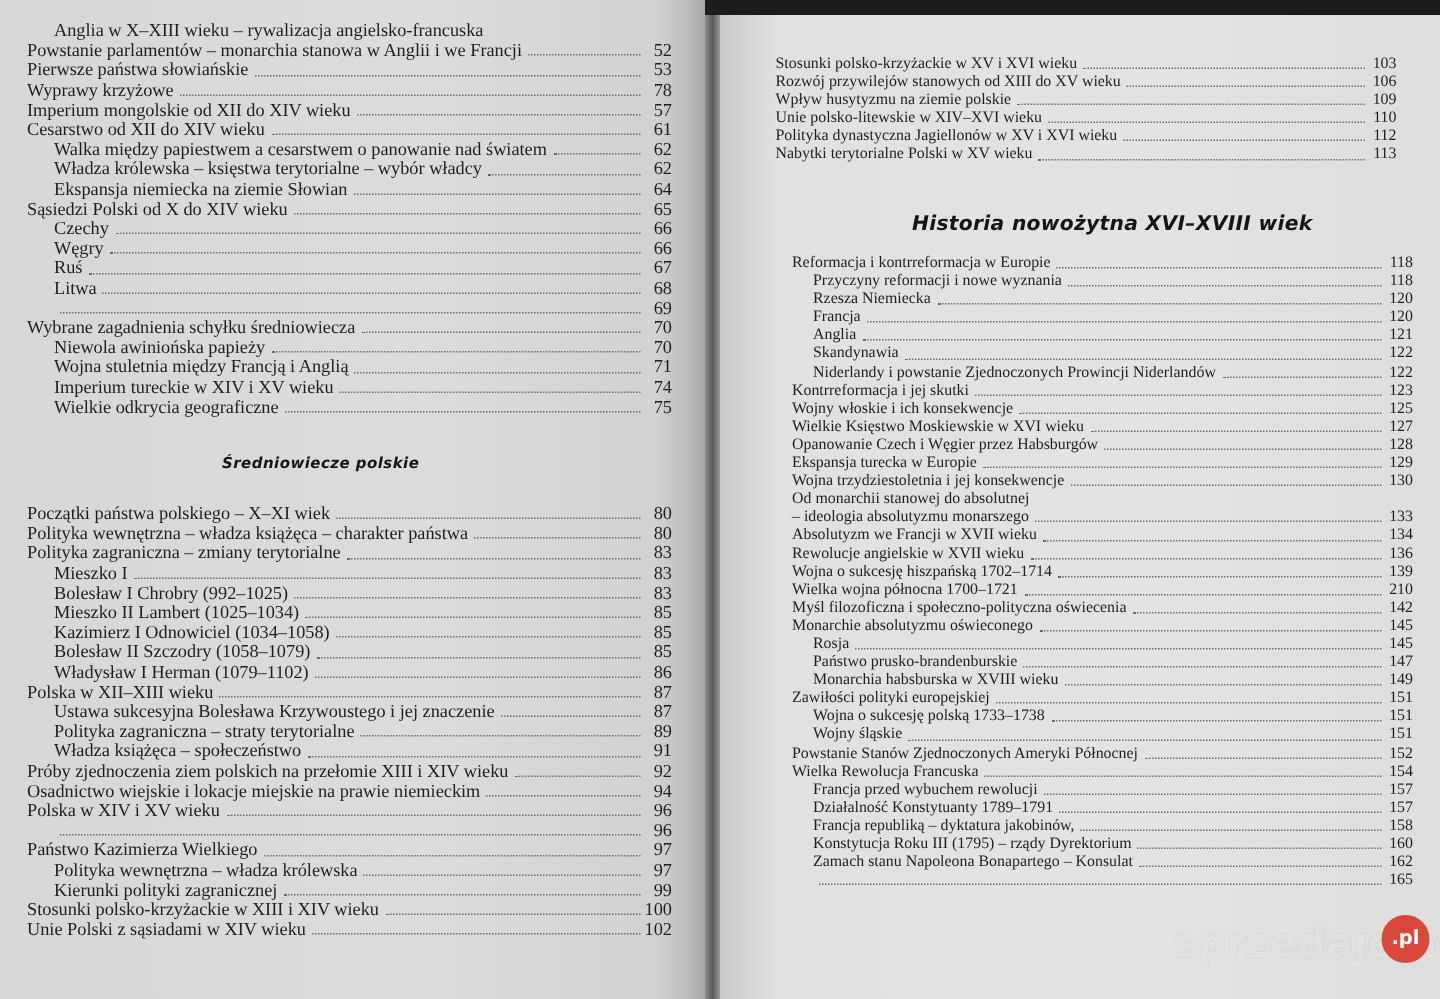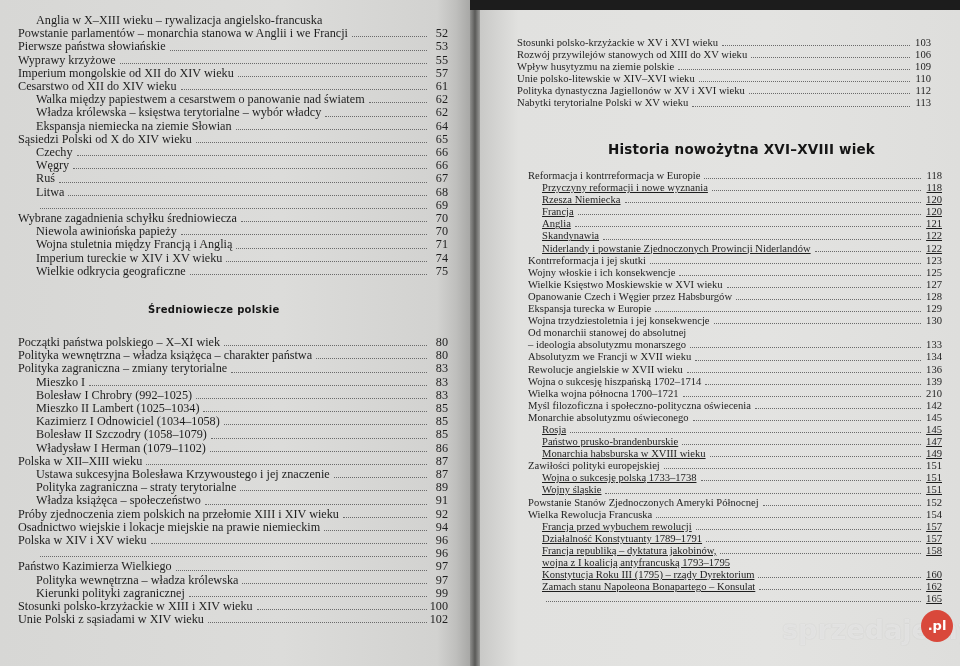--- a/index.html
+++ b/index.html
@@ -28,30 +28,30 @@
     .toc { position: absolute; }
     .toc-left { left: 18px; top: 14px; width: 430px; }
     .toc-right { left: 517px; top: 37px; width: 414px; }
     .toc-right2 { left: 528px; top: 170px; width: 414px; }
     .entry {
       display: flex; align-items: flex-end; font-size: 12.2px; line-height: 13.2px;
       white-space: nowrap;
     }
     .toc-right .entry, .toc-right2 .entry { font-size: 10.6px; line-height: 12.1px; }
     .entry.l1 { padding-left: 18px; }
-    .toc-right .entry.l1, .toc-right2 .entry.l1 { padding-left: 14px; text-decoration: underline; }
+    .toc-right .entry.l1, .toc-right2 .entry.l1 { padding-left: 14px; }
     .entry .title { flex: 0 0 auto; }
     .entry .dots {
       flex: 1 1 auto; margin: 0 3px 3px 4px; border-bottom: 1.5px dotted #6a6a6a; min-width: 10px;
     }
     .entry .page { flex: 0 0 auto; min-width: 18px; text-align: right; }
     .entry.nopage .dots, .entry.nopage .page { visibility: hidden; }
     .section-heading {
       position: absolute; font-family: "DejaVu Sans", "Liberation Sans", sans-serif;
-      font-weight: bold; color: #151515; white-space: nowrap;
+      font-weight: bold; color: #151515; white-space: nowrap; font-style: italic;
     }
     .heading-left { left: 148px; top: 304px; font-size: 10px; letter-spacing: 0.3px; }
     .heading-right { left: 608px; top: 141px; font-size: 13.5px; letter-spacing: 0.2px; }
     .watermark {
       position: absolute; left: 782px; top: 614px; font-family: "DejaVu Sans", sans-serif;
       font-weight: bold; font-size: 27px; color: rgba(255,255,255,0.55); letter-spacing: 0px;
       text-shadow: 0 0 1px rgba(120,120,120,0.35);
     }
     .watermark-badge {
       position: absolute; left: 921px; top: 610px; width: 32px; height: 32px; border-radius: 50%;
@@ -79,21 +79,21 @@
       <span class="page">52</span>
     </div>
     <div class="entry l0">
       <span class="title">Pierwsze państwa słowiańskie</span>
       <span class="dots"></span>
       <span class="page">53</span>
     </div>
     <div class="entry l0">
       <span class="title">Wyprawy krzyżowe</span>
       <span class="dots"></span>
-      <span class="page">55</span>
+      <span class="page">78</span>
     </div>
     <div class="entry l0">
       <span class="title">Imperium mongolskie od XII do XIV wieku</span>
       <span class="dots"></span>
       <span class="page">57</span>
     </div>
     <div class="entry l0">
       <span class="title">Cesarstwo od XII do XIV wieku</span>
       <span class="dots"></span>
       <span class="page">61</span>
@@ -468,25 +468,20 @@
     </div>
     <div class="entry l1">
       <span class="title">Działalność Konstytuanty 1789–1791</span>
       <span class="dots"></span>
       <span class="page">157</span>
     </div>
     <div class="entry l1">
       <span class="title">Francja republiką – dyktatura jakobinów,</span>
       <span class="dots"></span>
       <span class="page">158</span>
-    </div>
-    <div class="entry l1 nopage">
-      <span class="title">wojna z I koalicją antyfrancuską 1793–1795</span>
-      <span class="dots"></span>
-      <span class="page"></span>
     </div>
     <div class="entry l1">
       <span class="title">Konstytucja Roku III (1795) – rządy Dyrektorium</span>
       <span class="dots"></span>
       <span class="page">160</span>
     </div>
     <div class="entry l1">
       <span class="title">Zamach stanu Napoleona Bonapartego – Konsulat</span>
       <span class="dots"></span>
       <span class="page">162</span>

